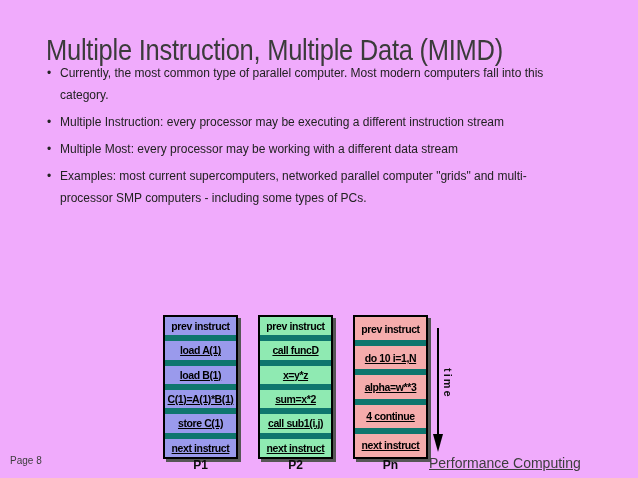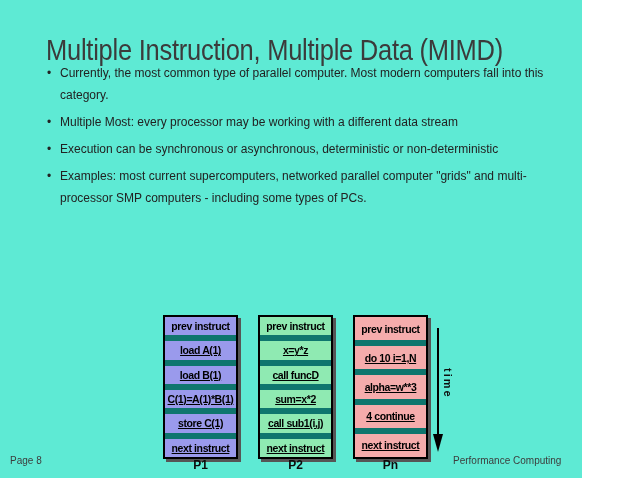--- a/index.html
+++ b/index.html
@@ -4,22 +4,22 @@
 <style>
   html, body { margin: 0; padding: 0; }
   body {
     width: 638px; height: 478px;
     background: #ffffff;
     font-family: "Liberation Sans", sans-serif;
     overflow: hidden;
   }
   .slide {
     position: relative;
-    width: 582px; height: 478px;
-    background: #5eead4;
+    width: 638px; height: 478px;
+    background: #f0abfc;
   }
   .slide-title {
     position: absolute;
     left: 46px; top: 33px;
     margin: 0;
     font-size: 30px;
     font-weight: 400;
     color: #3b3b3b;
     white-space: nowrap;
     letter-spacing: -0.3px;
@@ -98,55 +98,56 @@
     color: #0d0d0d;
   }
   .footer-left {
     position: absolute;
     left: 10px; top: 455px;
     font-size: 10px;
     color: #3d3d3d;
   }
   .footer-right {
     position: absolute;
-    left: 453px; top: 455px;
-    font-size: 10px;
+    left: 429px; top: 455px;
+    font-size: 14px;
     color: #3d3d3d;
+    text-decoration: underline;
   }
 </style>
 </head>
 <body>
 
 <div class="slide">
 
   <h1 class="slide-title">Multiple Instruction, Multiple Data (MIMD)</h1>
 
   <ul class="bullet-list">
     <li>Currently, the most common type of parallel computer. Most modern computers fall into this category.</li>
+    <li>Multiple Instruction: every processor may be executing a different instruction stream</li>
     <li>Multiple Most: every processor may be working with a different data stream</li>
-    <li>Execution can be synchronous or asynchronous, deterministic or non-deterministic</li>
     <li>Examples: most current supercomputers, networked parallel computer "grids" and multi-processor SMP computers - including some types of PCs.</li>
   </ul>
 
   <div class="diagram">
 
     <div class="proc-box p1" style="background-color: rgb(154, 154, 236);">
       <div class="cell">prev instruct</div>
       <div class="cell">load A(1)</div>
       <div class="cell">load B(1)</div>
       <div class="cell">C(1)=A(1)*B(1)</div>
       <div class="cell">store C(1)</div>
       <div class="cell">next instruct</div>
     </div>
     <div class="proc-label p1">P1</div>
 
     <div class="proc-box p2" style="background-color: rgb(143, 234, 178);">
       <div class="cell">prev instruct</div>
+      <div class="cell">call funcD</div>
       <div class="cell">x=y*z</div>
-      <div class="cell">call funcD</div>
       <div class="cell">sum=x*2</div>
       <div class="cell">call sub1(i,j)</div>
       <div class="cell">next instruct</div>
     </div>
     <div class="proc-label p2">P2</div>
 
     <div class="proc-box pn" style="background-color: rgb(245, 172, 172);">
       <div class="cell">prev instruct</div>
       <div class="cell">do 10 i=1,N</div>
       <div class="cell">alpha=w**3</div>

